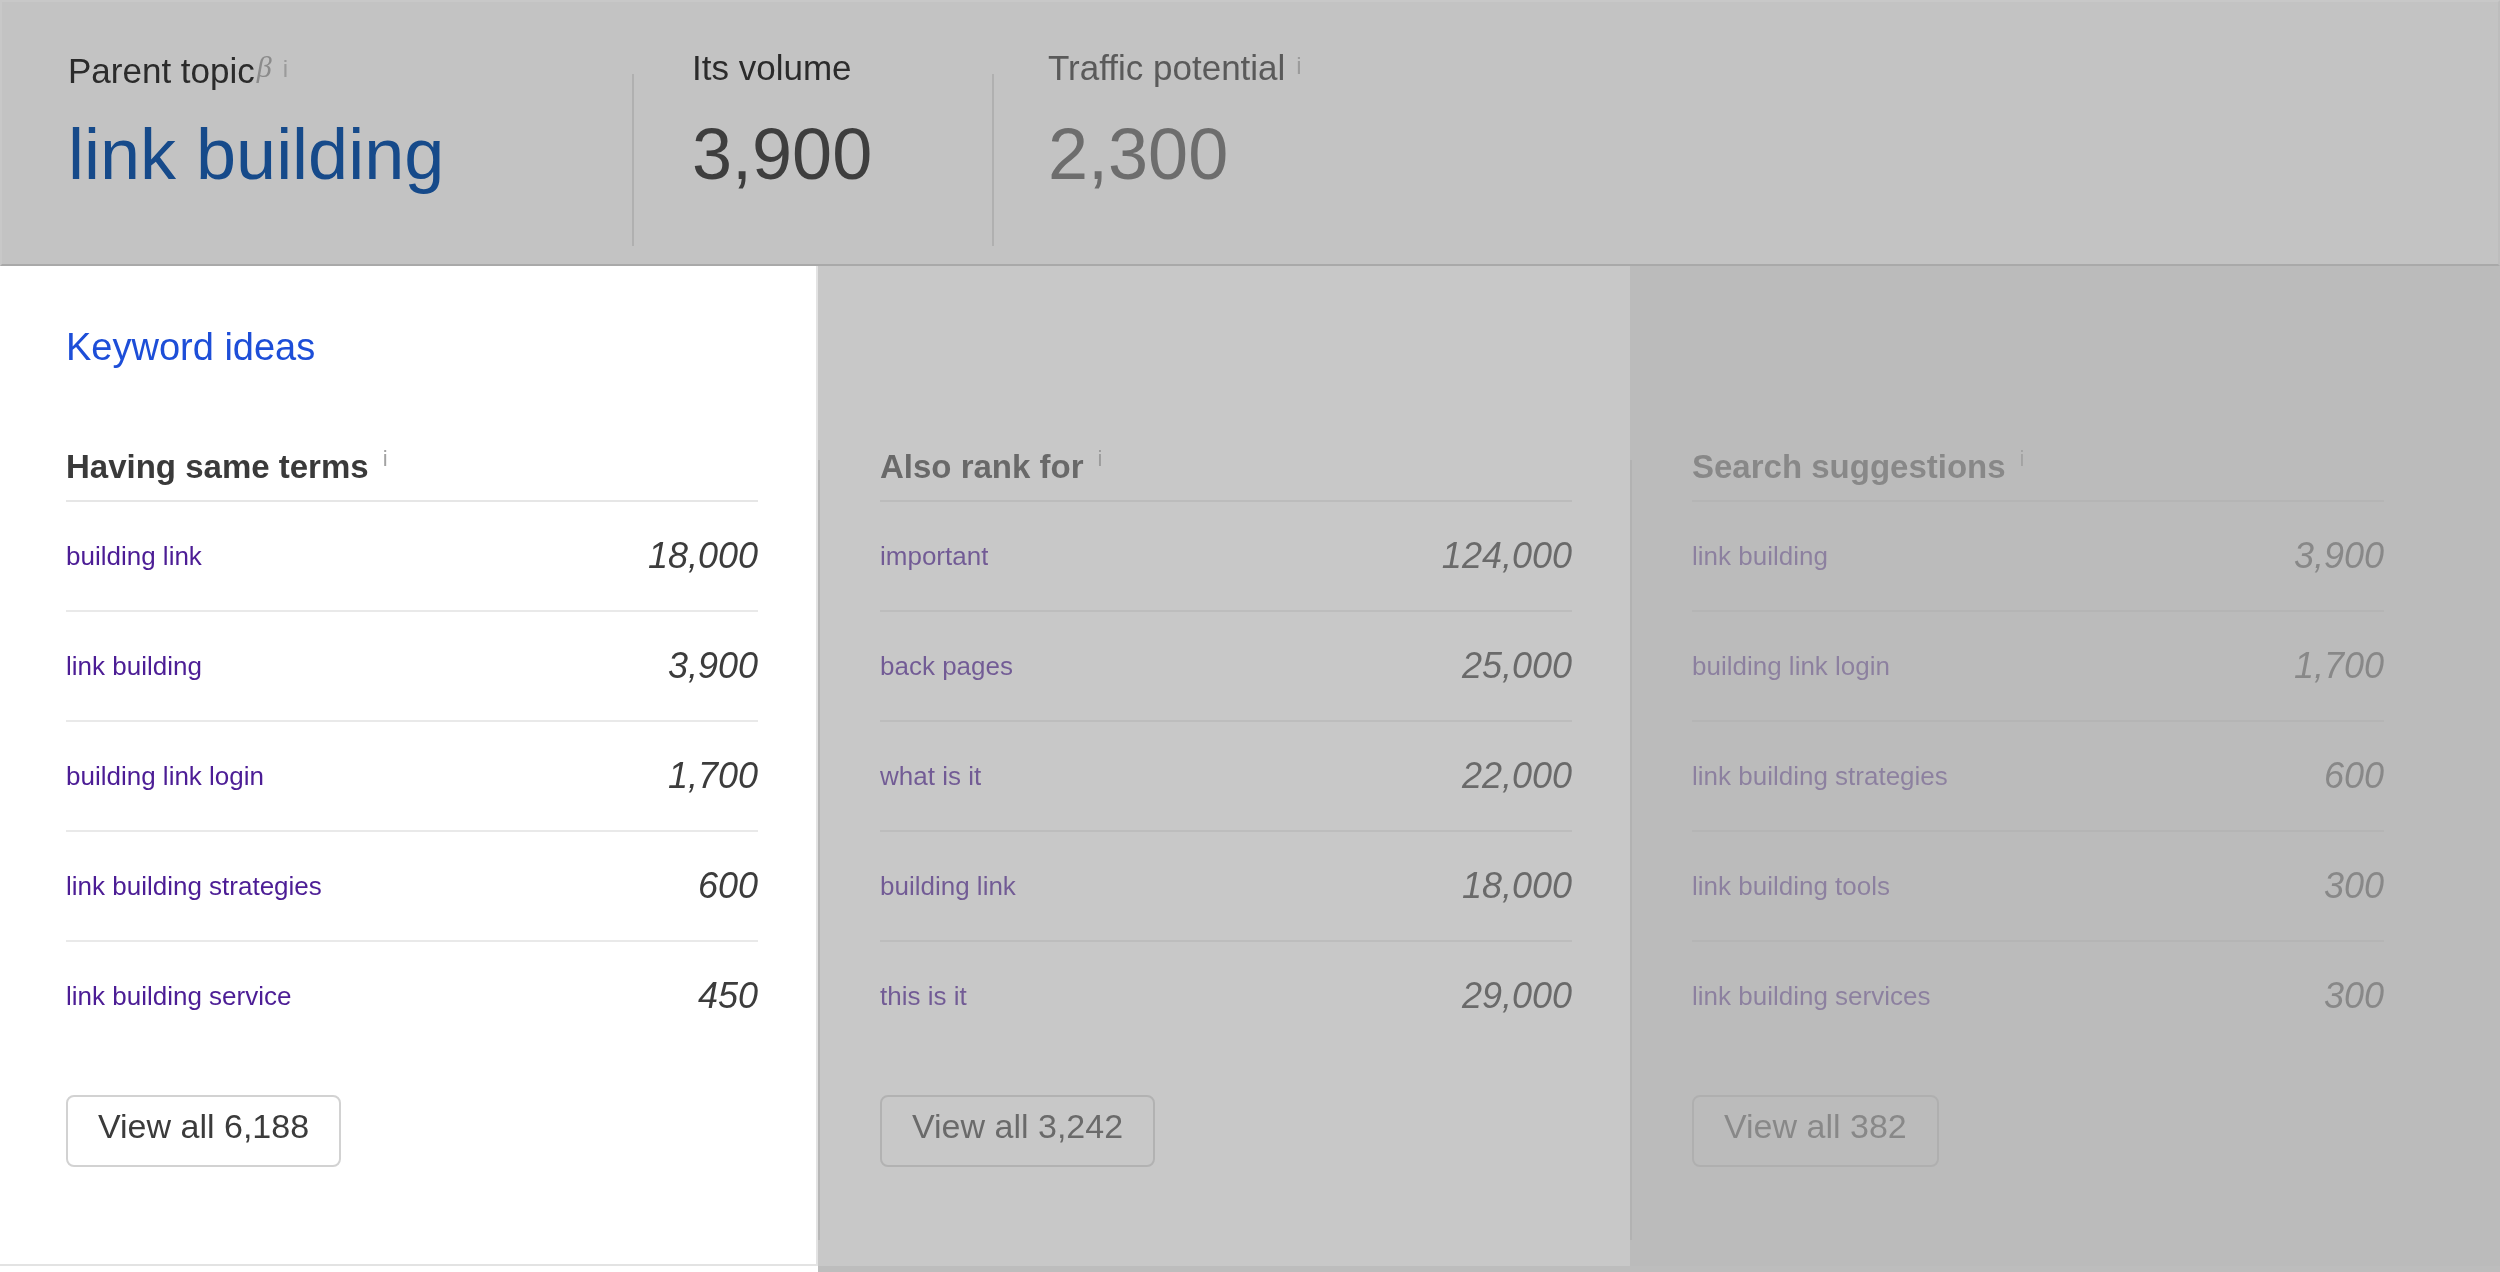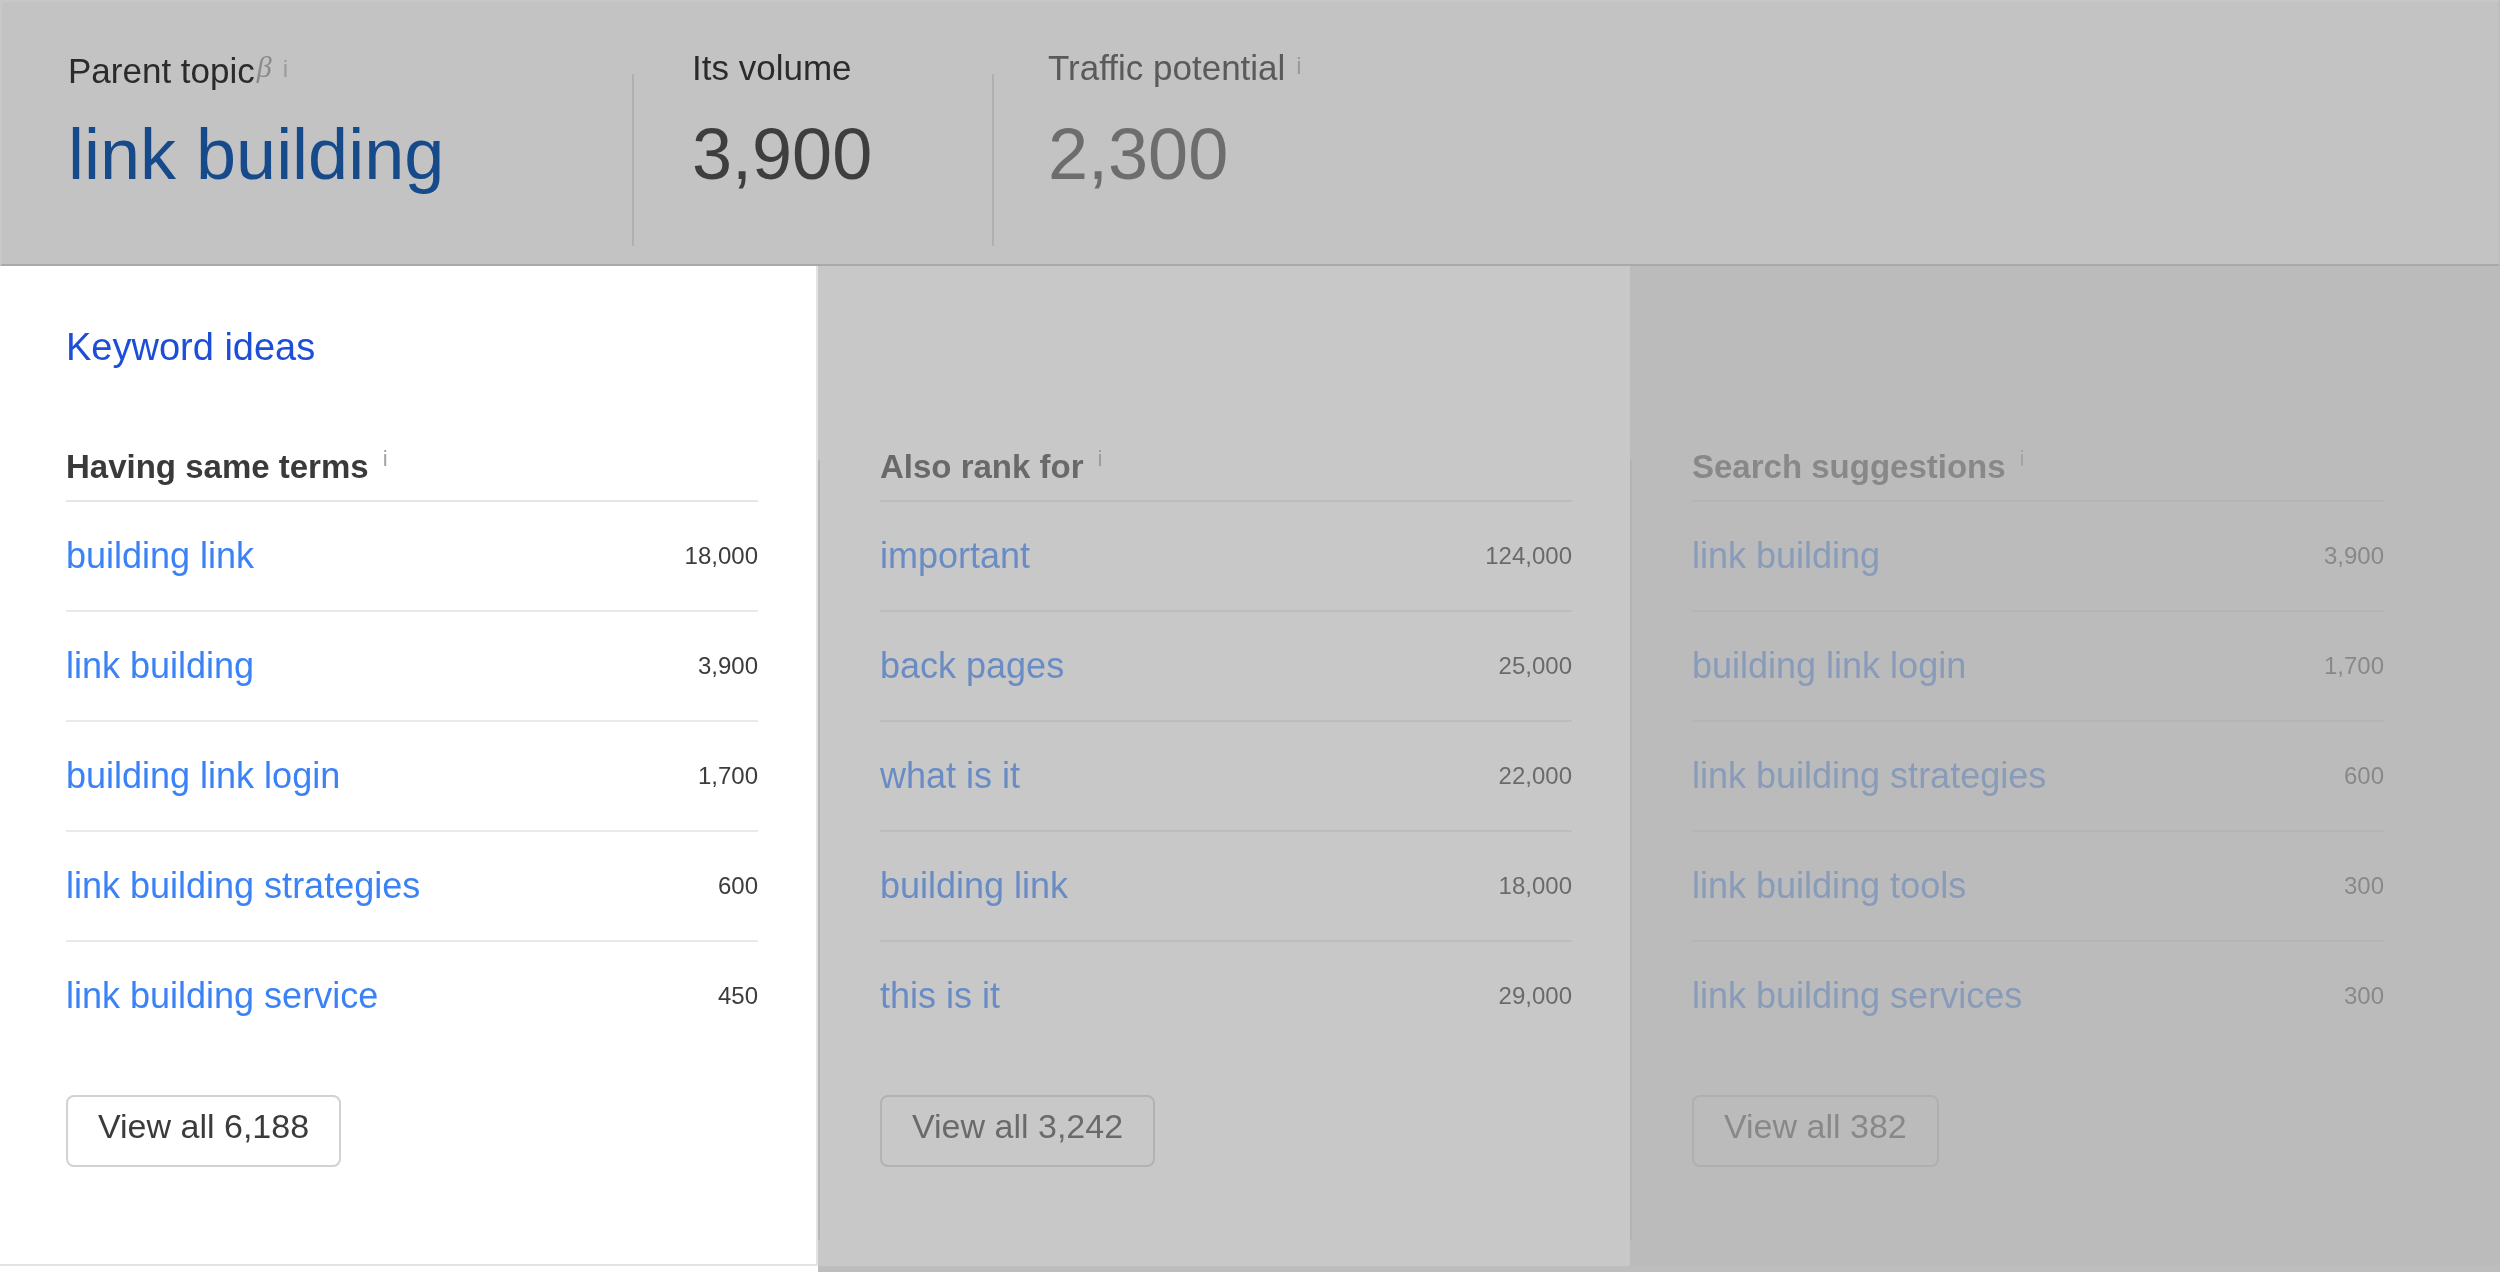--- a/index.html
+++ b/index.html
@@ -72,24 +72,24 @@
   }
   .col-header .ov-info{font-size:22px;color:#a3a3a3;margin-left:14px;}
 
   .rows{border-top:2px solid #e6e6e6;}
   .row{
     display:flex;align-items:center;justify-content:space-between;
     height:108px;border-bottom:2px solid #e9e9e9;
   }
   .row:last-child{border-bottom:none;}
   .kw{
-    font-size:36px;color:#3b82f6;white-space:nowrap;
+    font-size:26px;color:#4c1d95;white-space:nowrap;
     overflow:hidden;text-overflow:ellipsis;
   }
-  .vol{font-size:24px;color:#3c3c3c;white-space:nowrap;padding-left:24px;}
+  .vol{font-size:36px;color:#3c3c3c;white-space:nowrap;padding-left:24px;font-style:italic;}
 
   .viewall-wrap{margin-top:45px;}
   .viewall{
     display:inline-block;
     padding:12px 30px 22px 30px;
     border:2px solid #d2d2d2;border-radius:8px;
     background:#ffffff;
     font-size:34px;color:#3b3b3b;
     font-family:"Liberation Sans", sans-serif;
     white-space:nowrap;line-height:1;

